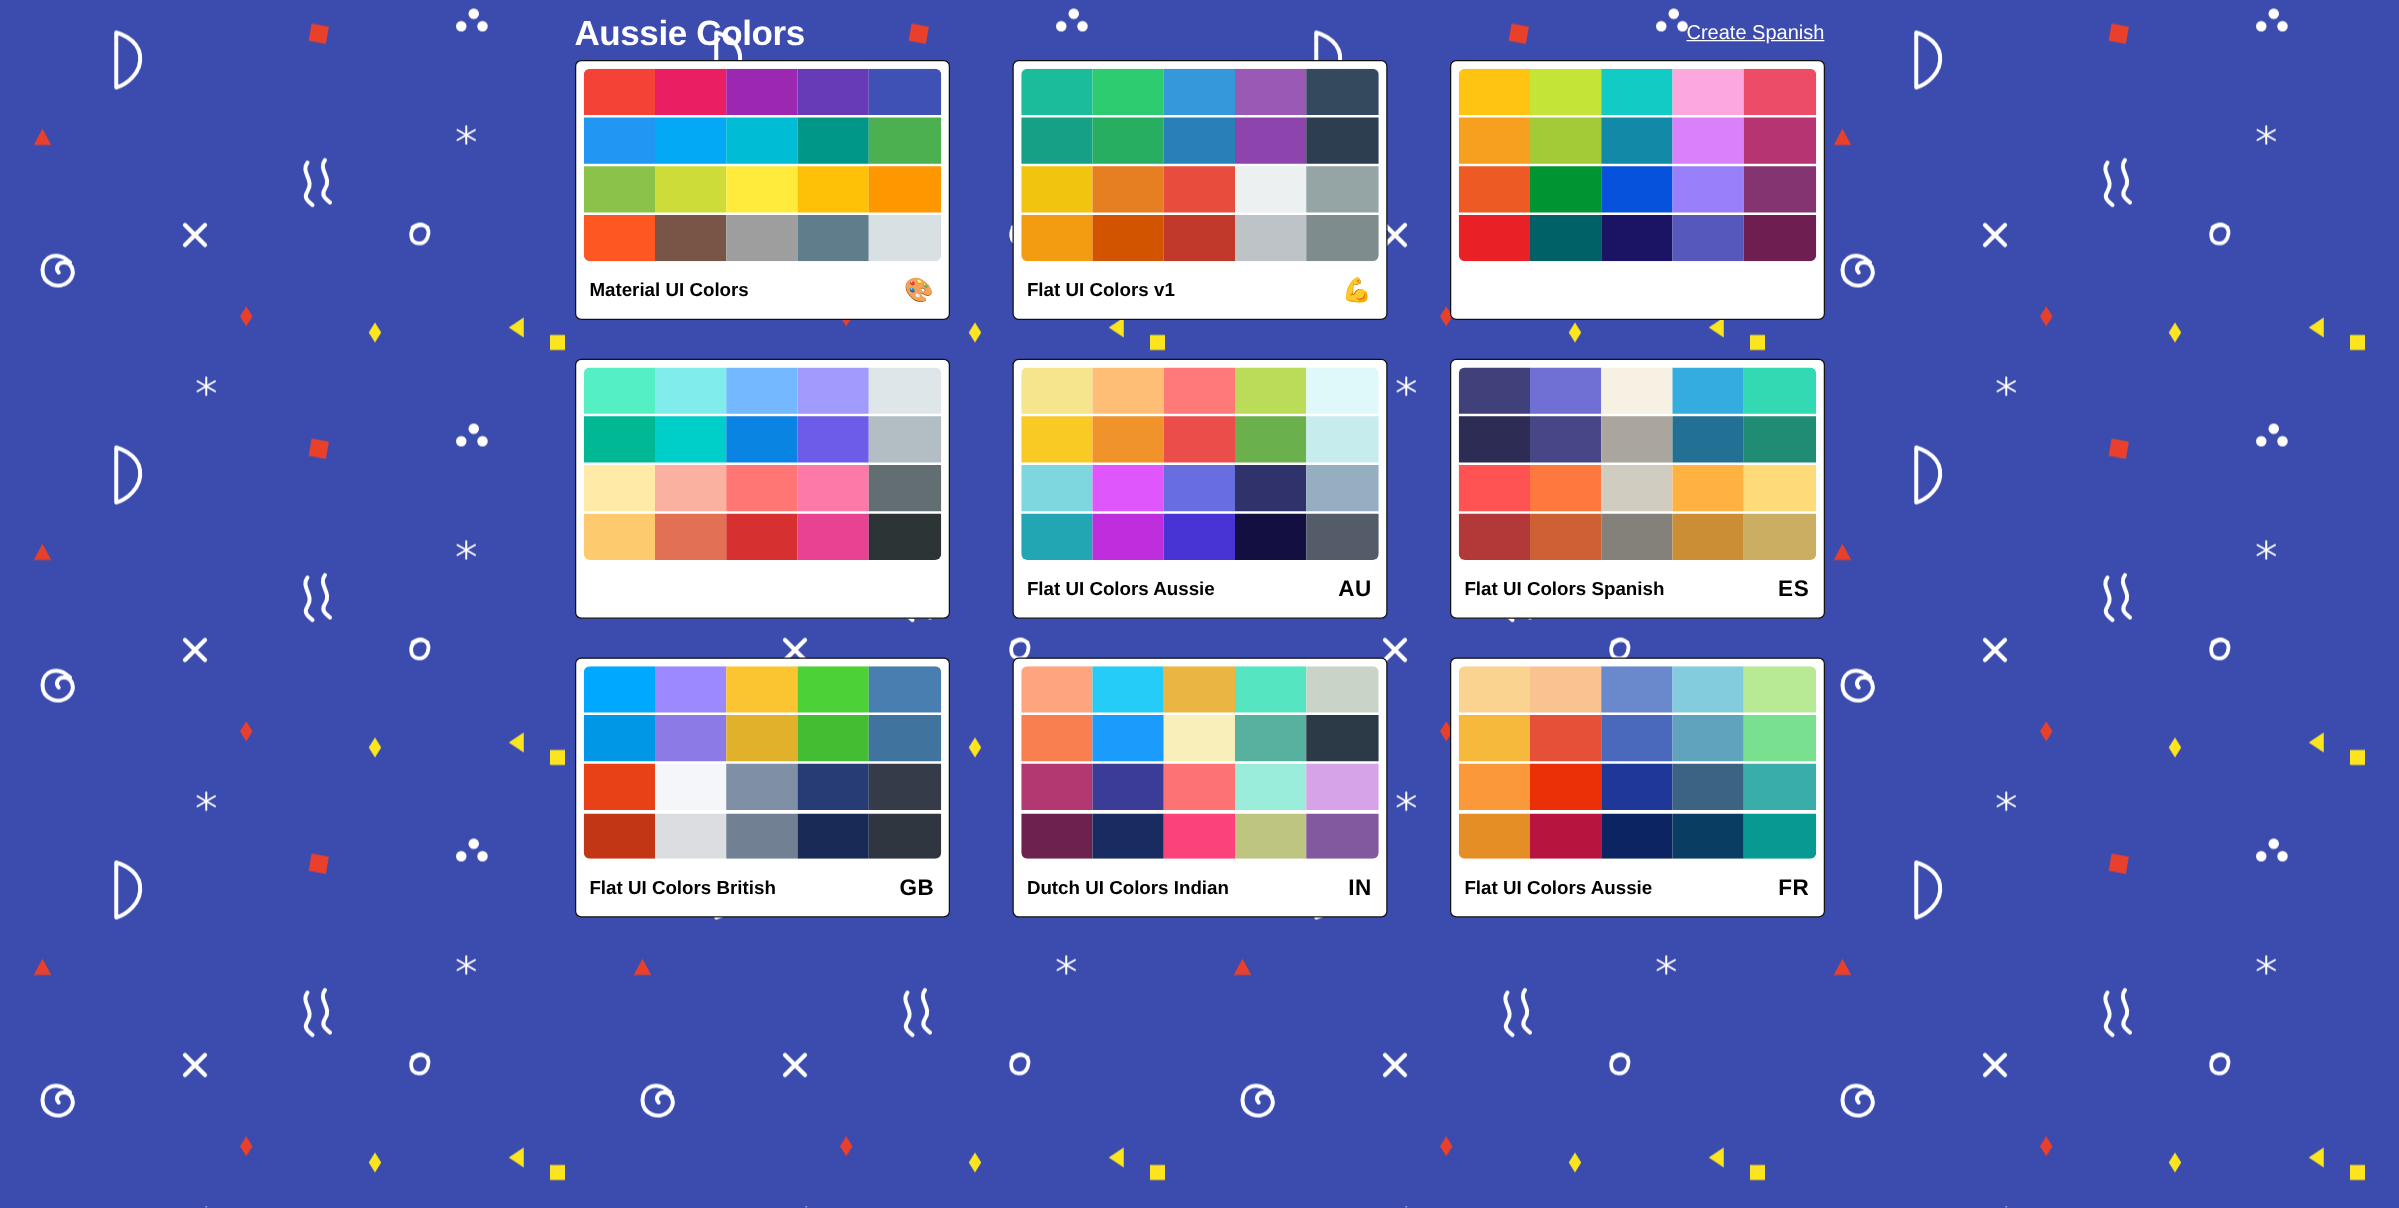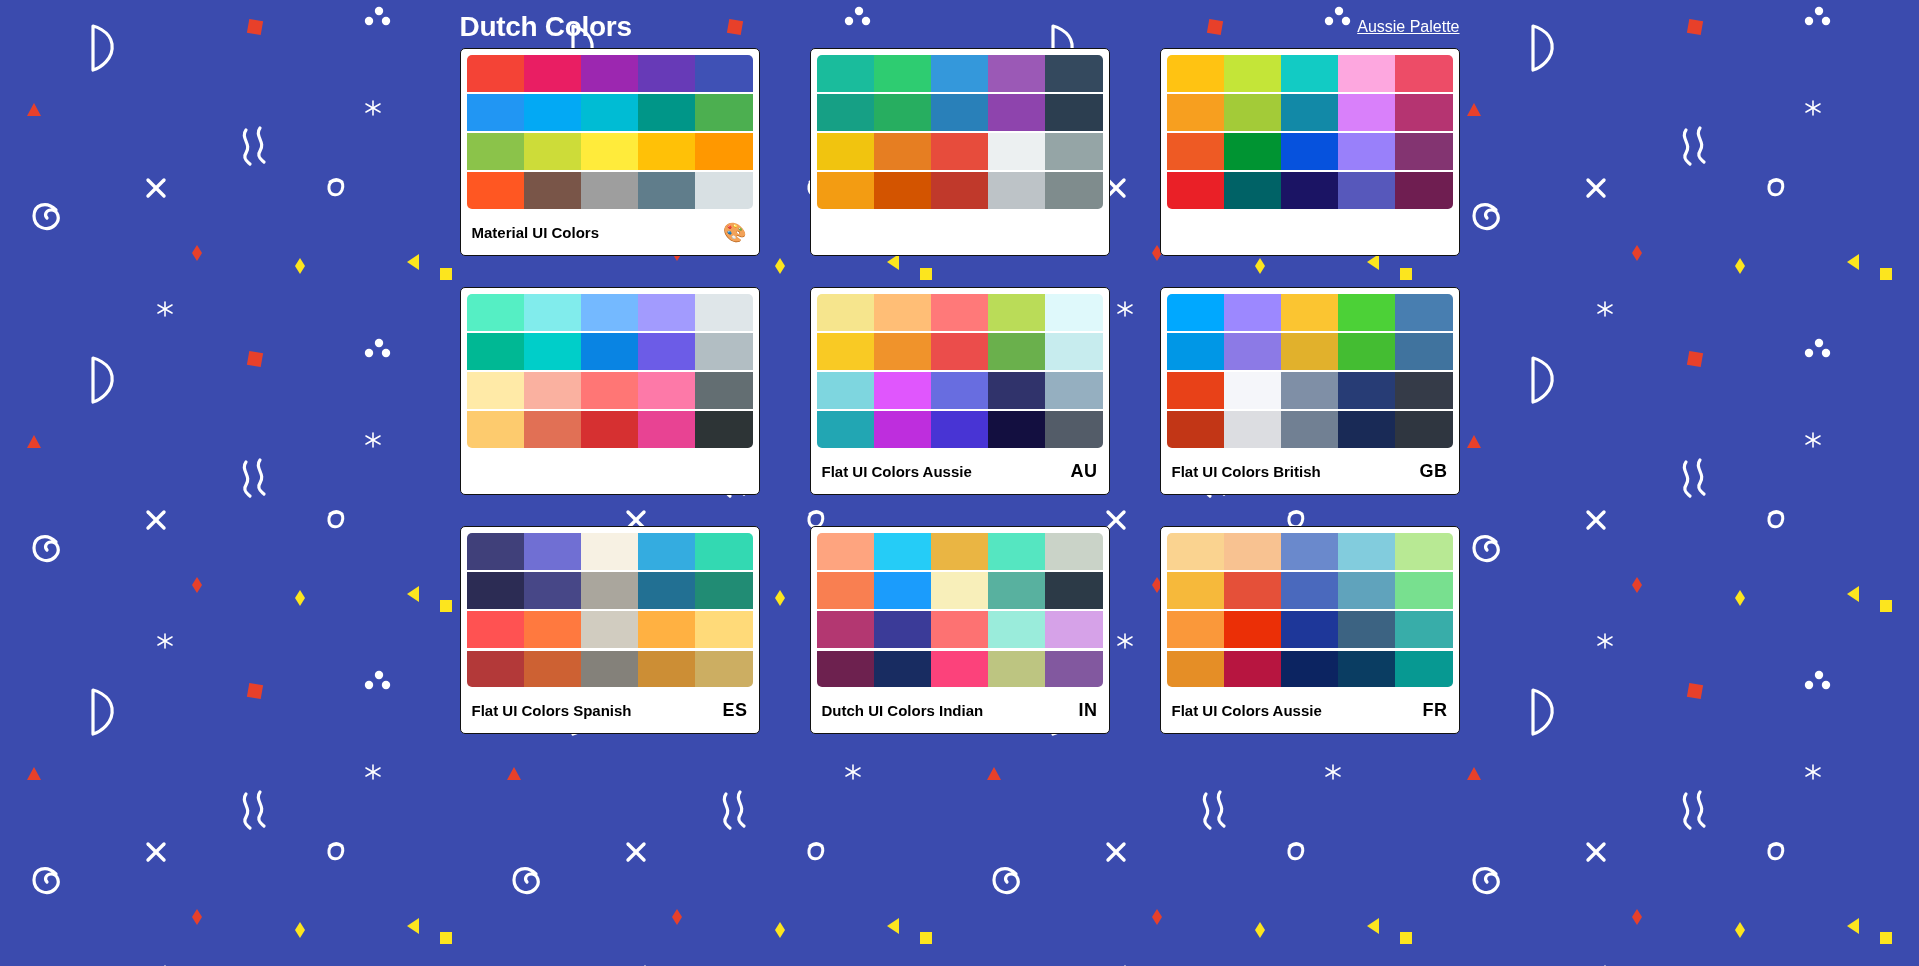--- a/index.html
+++ b/index.html
@@ -165,22 +165,22 @@
       <use href="#tile-shapes"></use>
     </pattern>
   </defs>
   <rect x="0" y="0" width="1919" height="966" fill="#3B4BAE"></rect>
   <rect x="0" y="0" width="1919" height="966" fill="url(#memphis)"></rect>
 </svg>
 
 <div id="palette-app">
 
   <nav class="nav">
-    <h1 class="nav-title">Dutch Colors</h1>
-    <a class="nav-link" href="#">Aussie Palette</a>
+    <h1 class="nav-title">Aussie Colors</h1>
+    <a class="nav-link" href="#">Create Spanish</a>
   </nav>
 
   <div class="palettes-grid">
       <div class="palette-card">
         <div class="mini-palette">
           <div class="mini-row">
             <div class="mini-box" style="background-color: rgb(244, 67, 54);"></div>
             <div class="mini-box" style="background-color: rgb(233, 30, 99);"></div>
             <div class="mini-box" style="background-color: rgb(156, 39, 176);"></div>
             <div class="mini-box" style="background-color: rgb(103, 58, 183);"></div>
@@ -237,20 +237,24 @@
             <div class="mini-box" style="background-color: rgb(149, 165, 166);"></div>
           </div>
           <div class="mini-row">
             <div class="mini-box" style="background-color: rgb(243, 156, 18);"></div>
             <div class="mini-box" style="background-color: rgb(211, 84, 0);"></div>
             <div class="mini-box" style="background-color: rgb(192, 57, 43);"></div>
             <div class="mini-box" style="background-color: rgb(189, 195, 199);"></div>
             <div class="mini-box" style="background-color: rgb(127, 140, 141);"></div>
           </div>
         </div>
+        <div class="card-footer">
+          <span class="card-title">Flat UI Colors v1</span>
+          <span class="card-emoji">💪</span>
+        </div>
       </div>
       <div class="palette-card">
         <div class="mini-palette">
           <div class="mini-row">
             <div class="mini-box" style="background-color: rgb(255, 195, 18);"></div>
             <div class="mini-box" style="background-color: rgb(196, 229, 56);"></div>
             <div class="mini-box" style="background-color: rgb(18, 203, 196);"></div>
             <div class="mini-box" style="background-color: rgb(253, 167, 223);"></div>
             <div class="mini-box" style="background-color: rgb(237, 76, 103);"></div>
           </div>
@@ -341,20 +345,56 @@
           </div>
         </div>
         <div class="card-footer">
           <span class="card-title">Flat UI Colors Aussie</span>
           <span class="card-emoji flagtext">AU</span>
         </div>
       </div>
       <div class="palette-card">
         <div class="mini-palette">
           <div class="mini-row">
+            <div class="mini-box" style="background-color: rgb(64, 64, 122);"></div>
+            <div class="mini-box" style="background-color: rgb(112, 111, 211);"></div>
+            <div class="mini-box" style="background-color: rgb(247, 241, 227);"></div>
+            <div class="mini-box" style="background-color: rgb(52, 172, 224);"></div>
+            <div class="mini-box" style="background-color: rgb(51, 217, 178);"></div>
+          </div>
+          <div class="mini-row">
+            <div class="mini-box" style="background-color: rgb(44, 44, 84);"></div>
+            <div class="mini-box" style="background-color: rgb(71, 71, 135);"></div>
+            <div class="mini-box" style="background-color: rgb(170, 166, 157);"></div>
+            <div class="mini-box" style="background-color: rgb(34, 112, 147);"></div>
+            <div class="mini-box" style="background-color: rgb(33, 140, 116);"></div>
+          </div>
+          <div class="mini-row">
+            <div class="mini-box" style="background-color: rgb(255, 82, 82);"></div>
+            <div class="mini-box" style="background-color: rgb(255, 121, 63);"></div>
+            <div class="mini-box" style="background-color: rgb(209, 204, 192);"></div>
+            <div class="mini-box" style="background-color: rgb(255, 177, 66);"></div>
+            <div class="mini-box" style="background-color: rgb(255, 218, 121);"></div>
+          </div>
+          <div class="mini-row">
+            <div class="mini-box" style="background-color: rgb(179, 57, 57);"></div>
+            <div class="mini-box" style="background-color: rgb(205, 97, 51);"></div>
+            <div class="mini-box" style="background-color: rgb(132, 129, 122);"></div>
+            <div class="mini-box" style="background-color: rgb(204, 142, 53);"></div>
+            <div class="mini-box" style="background-color: rgb(204, 174, 98);"></div>
+          </div>
+        </div>
+        <div class="card-footer">
+          <span class="card-title">Flat UI Colors Spanish</span>
+          <span class="card-emoji flagtext">ES</span>
+        </div>
+      </div>
+      <div class="palette-card">
+        <div class="mini-palette">
+          <div class="mini-row">
             <div class="mini-box" style="background-color: rgb(0, 168, 255);"></div>
             <div class="mini-box" style="background-color: rgb(156, 136, 255);"></div>
             <div class="mini-box" style="background-color: rgb(251, 197, 49);"></div>
             <div class="mini-box" style="background-color: rgb(76, 209, 55);"></div>
             <div class="mini-box" style="background-color: rgb(72, 126, 176);"></div>
           </div>
           <div class="mini-row">
             <div class="mini-box" style="background-color: rgb(0, 151, 230);"></div>
             <div class="mini-box" style="background-color: rgb(140, 122, 230);"></div>
             <div class="mini-box" style="background-color: rgb(225, 177, 44);"></div>
@@ -377,56 +417,20 @@
           </div>
         </div>
         <div class="card-footer">
           <span class="card-title">Flat UI Colors British</span>
           <span class="card-emoji flagtext">GB</span>
         </div>
       </div>
       <div class="palette-card">
         <div class="mini-palette">
           <div class="mini-row">
-            <div class="mini-box" style="background-color: rgb(64, 64, 122);"></div>
-            <div class="mini-box" style="background-color: rgb(112, 111, 211);"></div>
-            <div class="mini-box" style="background-color: rgb(247, 241, 227);"></div>
-            <div class="mini-box" style="background-color: rgb(52, 172, 224);"></div>
-            <div class="mini-box" style="background-color: rgb(51, 217, 178);"></div>
-          </div>
-          <div class="mini-row">
-            <div class="mini-box" style="background-color: rgb(44, 44, 84);"></div>
-            <div class="mini-box" style="background-color: rgb(71, 71, 135);"></div>
-            <div class="mini-box" style="background-color: rgb(170, 166, 157);"></div>
-            <div class="mini-box" style="background-color: rgb(34, 112, 147);"></div>
-            <div class="mini-box" style="background-color: rgb(33, 140, 116);"></div>
-          </div>
-          <div class="mini-row">
-            <div class="mini-box" style="background-color: rgb(255, 82, 82);"></div>
-            <div class="mini-box" style="background-color: rgb(255, 121, 63);"></div>
-            <div class="mini-box" style="background-color: rgb(209, 204, 192);"></div>
-            <div class="mini-box" style="background-color: rgb(255, 177, 66);"></div>
-            <div class="mini-box" style="background-color: rgb(255, 218, 121);"></div>
-          </div>
-          <div class="mini-row">
-            <div class="mini-box" style="background-color: rgb(179, 57, 57);"></div>
-            <div class="mini-box" style="background-color: rgb(205, 97, 51);"></div>
-            <div class="mini-box" style="background-color: rgb(132, 129, 122);"></div>
-            <div class="mini-box" style="background-color: rgb(204, 142, 53);"></div>
-            <div class="mini-box" style="background-color: rgb(204, 174, 98);"></div>
-          </div>
-        </div>
-        <div class="card-footer">
-          <span class="card-title">Flat UI Colors Spanish</span>
-          <span class="card-emoji flagtext">ES</span>
-        </div>
-      </div>
-      <div class="palette-card">
-        <div class="mini-palette">
-          <div class="mini-row">
             <div class="mini-box" style="background-color: rgb(254, 164, 127);"></div>
             <div class="mini-box" style="background-color: rgb(37, 204, 247);"></div>
             <div class="mini-box" style="background-color: rgb(234, 181, 67);"></div>
             <div class="mini-box" style="background-color: rgb(85, 230, 193);"></div>
             <div class="mini-box" style="background-color: rgb(202, 211, 200);"></div>
           </div>
           <div class="mini-row">
             <div class="mini-box" style="background-color: rgb(249, 127, 81);"></div>
             <div class="mini-box" style="background-color: rgb(27, 156, 252);"></div>
             <div class="mini-box" style="background-color: rgb(248, 239, 186);"></div>

